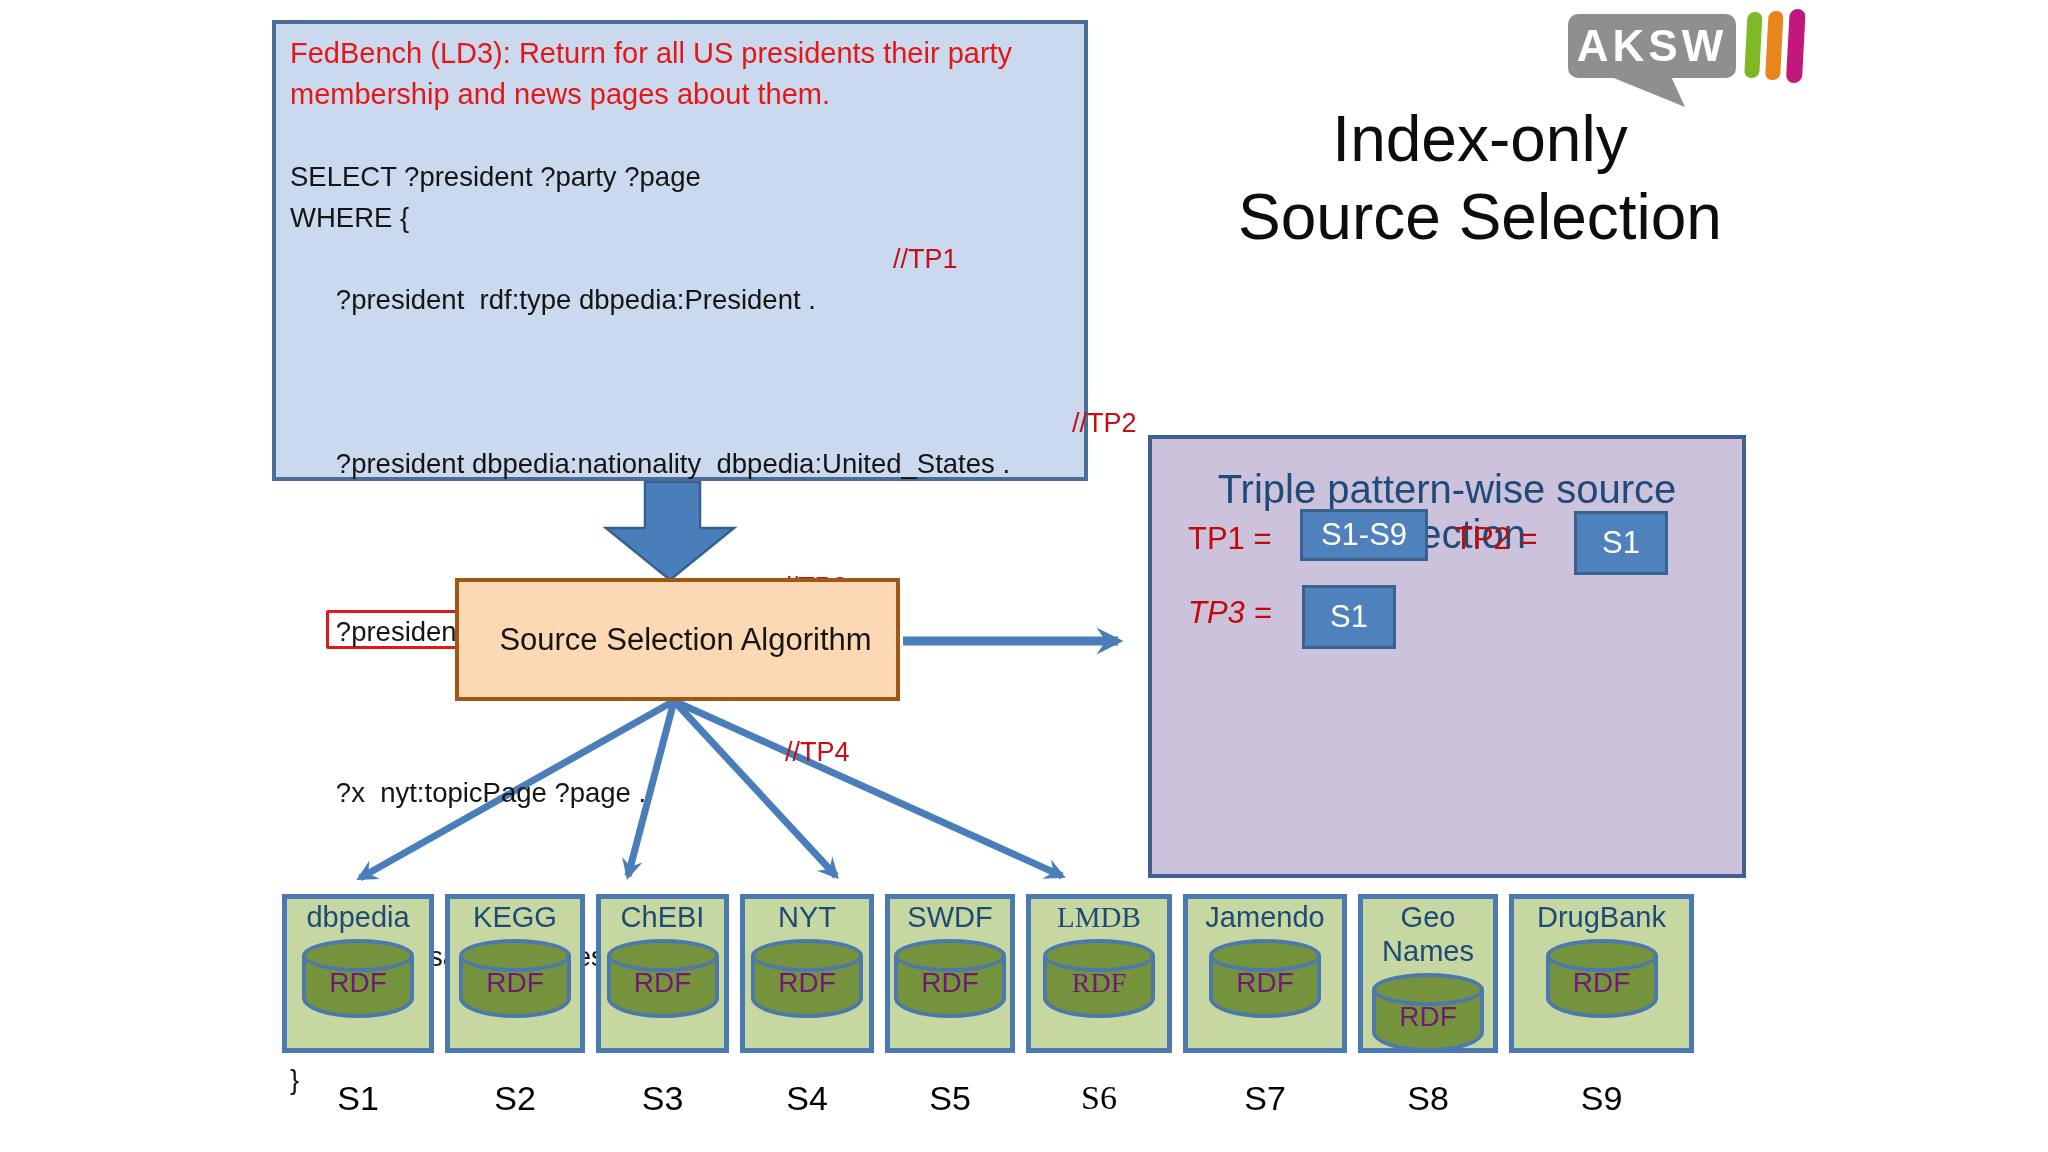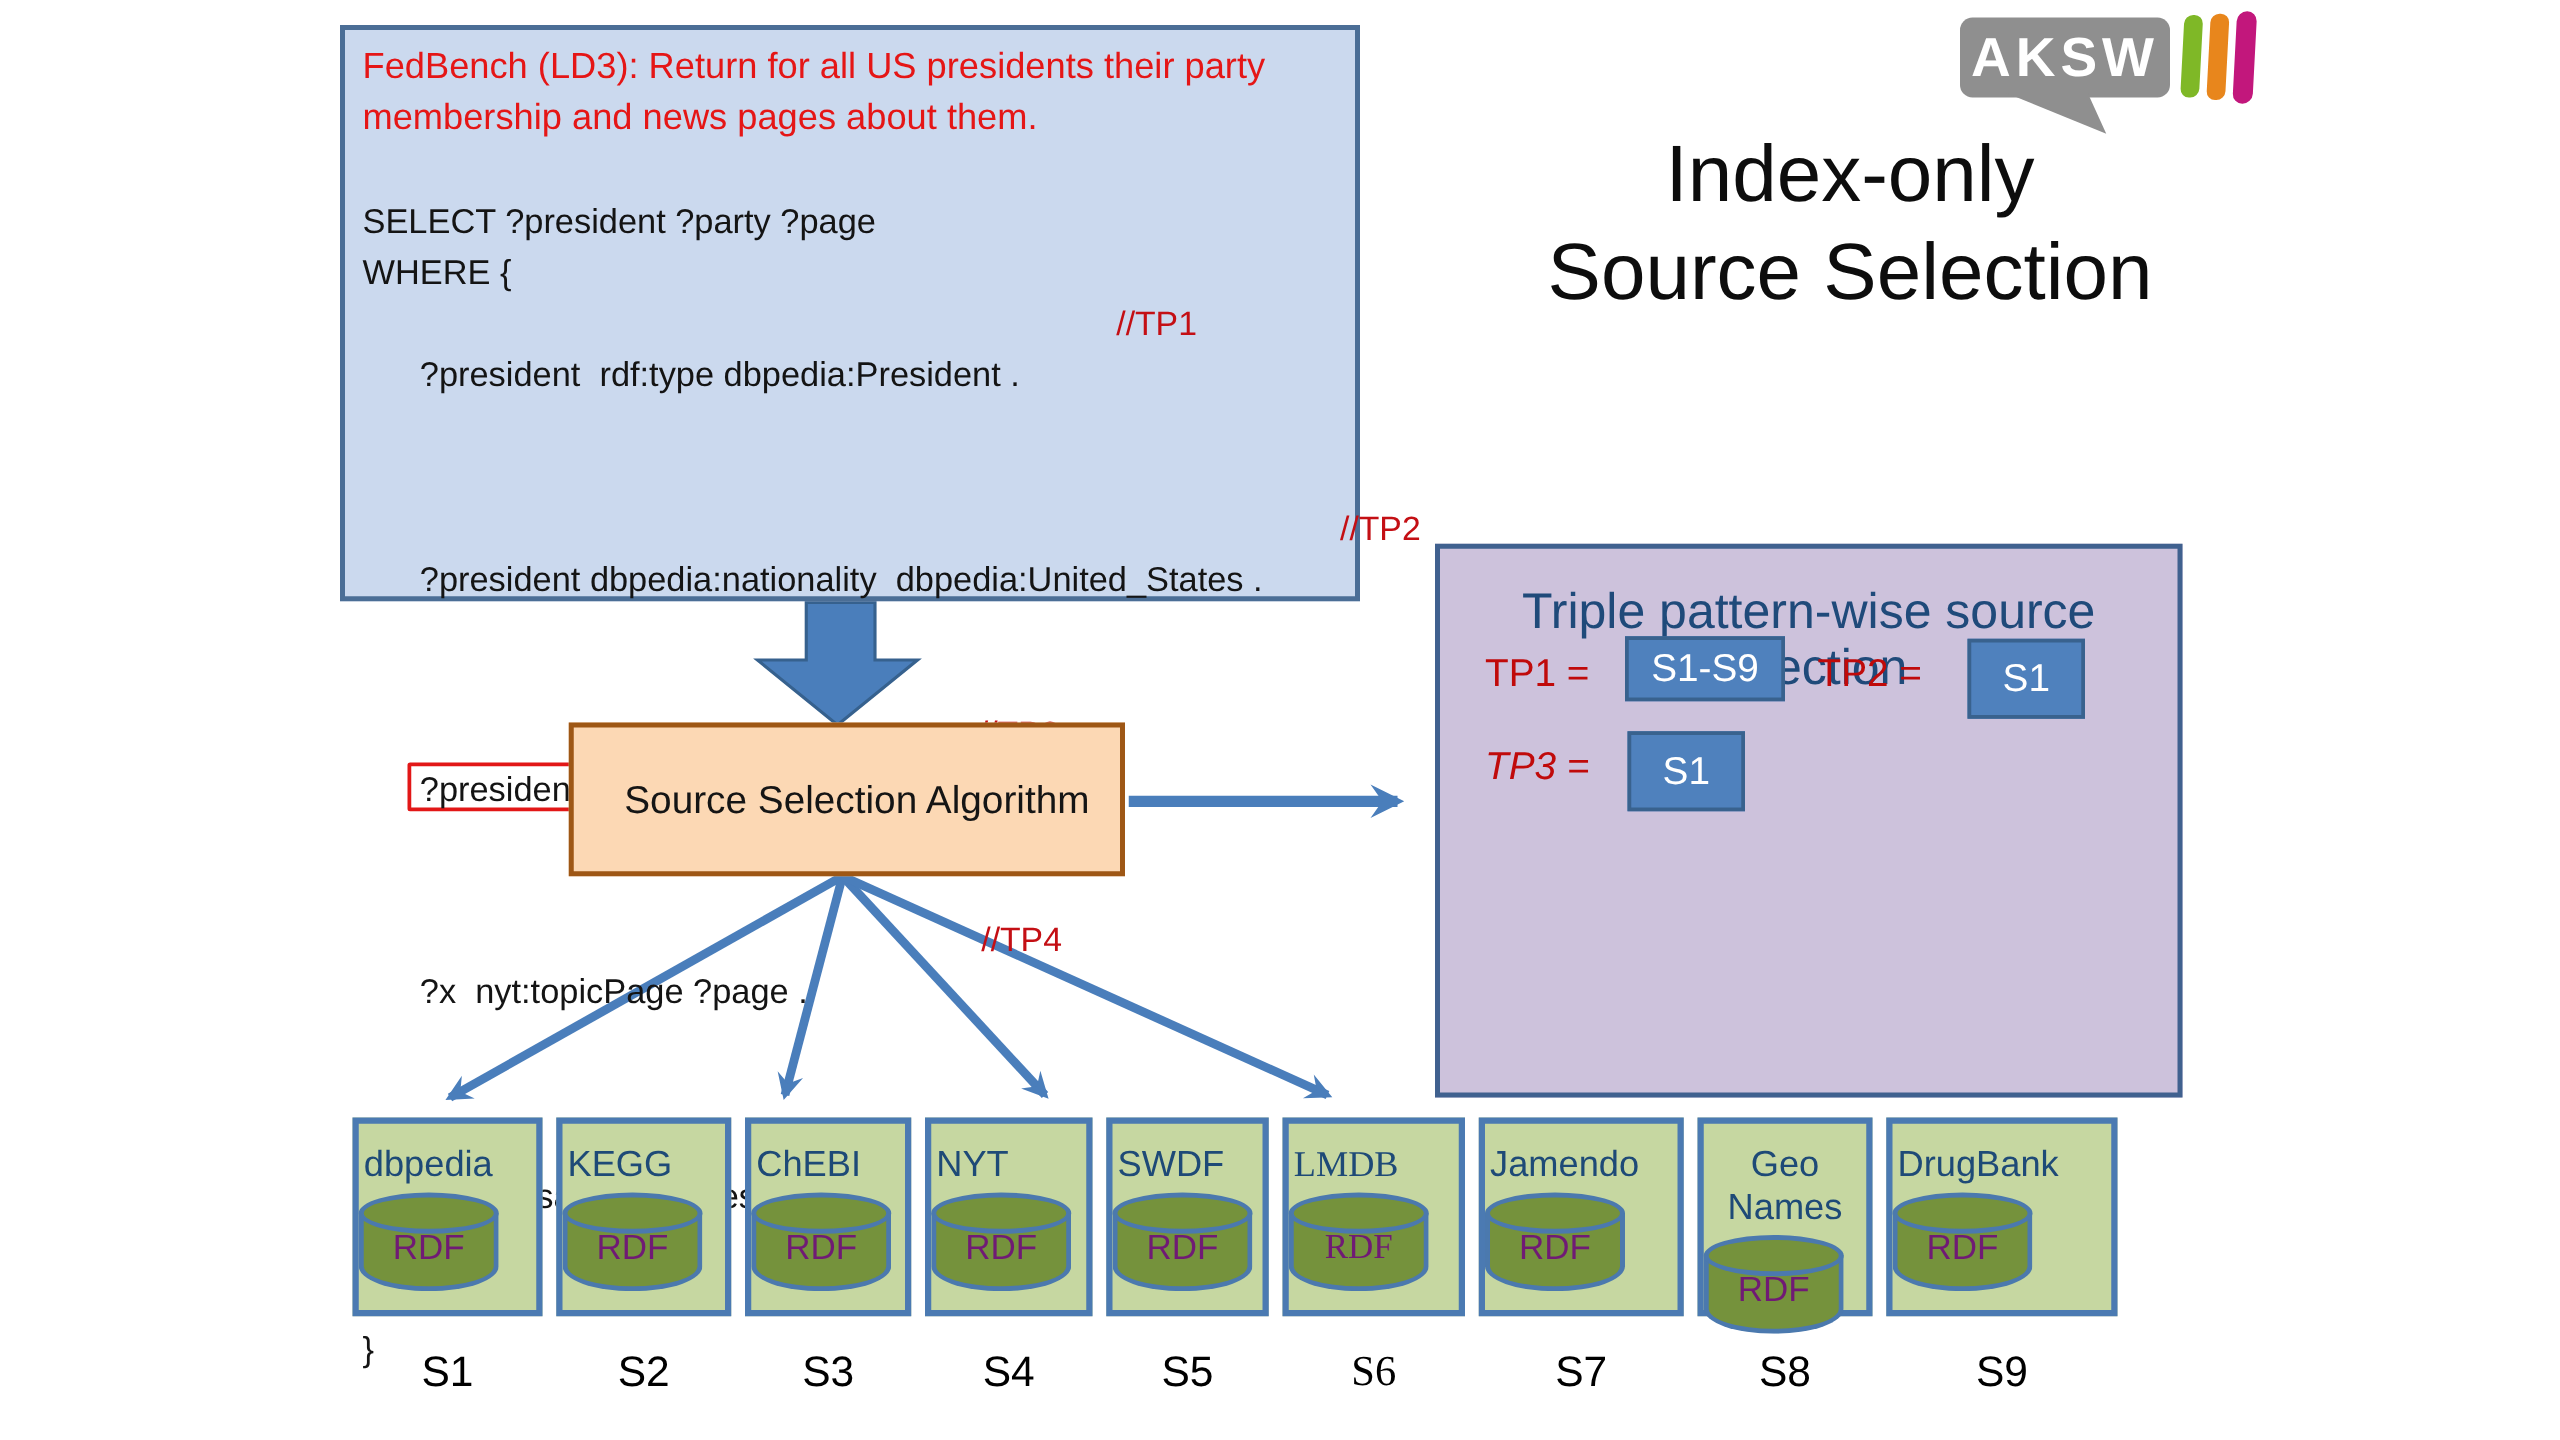--- a/index.html
+++ b/index.html
@@ -63,21 +63,21 @@
   .sources { position:absolute; left:282px; top:894px; display:flex; gap:11px; }
   .source { display:flex; flex-direction:column; align-items:center; }
   .source:nth-child(1){ width:152px; } .source:nth-child(2){ width:140px; }
   .source:nth-child(3){ width:133px; } .source:nth-child(4){ width:134px; }
   .source:nth-child(5){ width:130px; } .source:nth-child(6){ width:146px;font-family:Liberation Serif, serif; }
   .source:nth-child(7){ width:164px; } .source:nth-child(8){ width:140px; }
   .source:nth-child(9){ width:185px; }
   .sbox {
     box-sizing:border-box; width:100%; height:159px;
     background:#c6d7a1; border:5px solid #4b7ab2;
-    display:flex; flex-direction:column; align-items:flex-start; padding-top:16px;
+    display:flex; flex-direction:column; align-items:center; padding-top:1px;
   }
   .sname { font-size:29px; line-height:34px; color:#1e4a77; text-align:center; padding:0 4px; }
   .db { position:relative; width:112px; height:80px; margin-top:5px; flex:none; }
   .db-body {
     position:absolute; left:0; top:16px; width:112px; height:63px; box-sizing:border-box;
     background:#75923c; border:4px solid #4b79ae; border-top:none;
     border-radius:0 0 56px 56px / 0 0 20px 20px;
   }
   .db-top {
     position:absolute; left:0; top:0; width:112px; height:33px; box-sizing:border-box;

